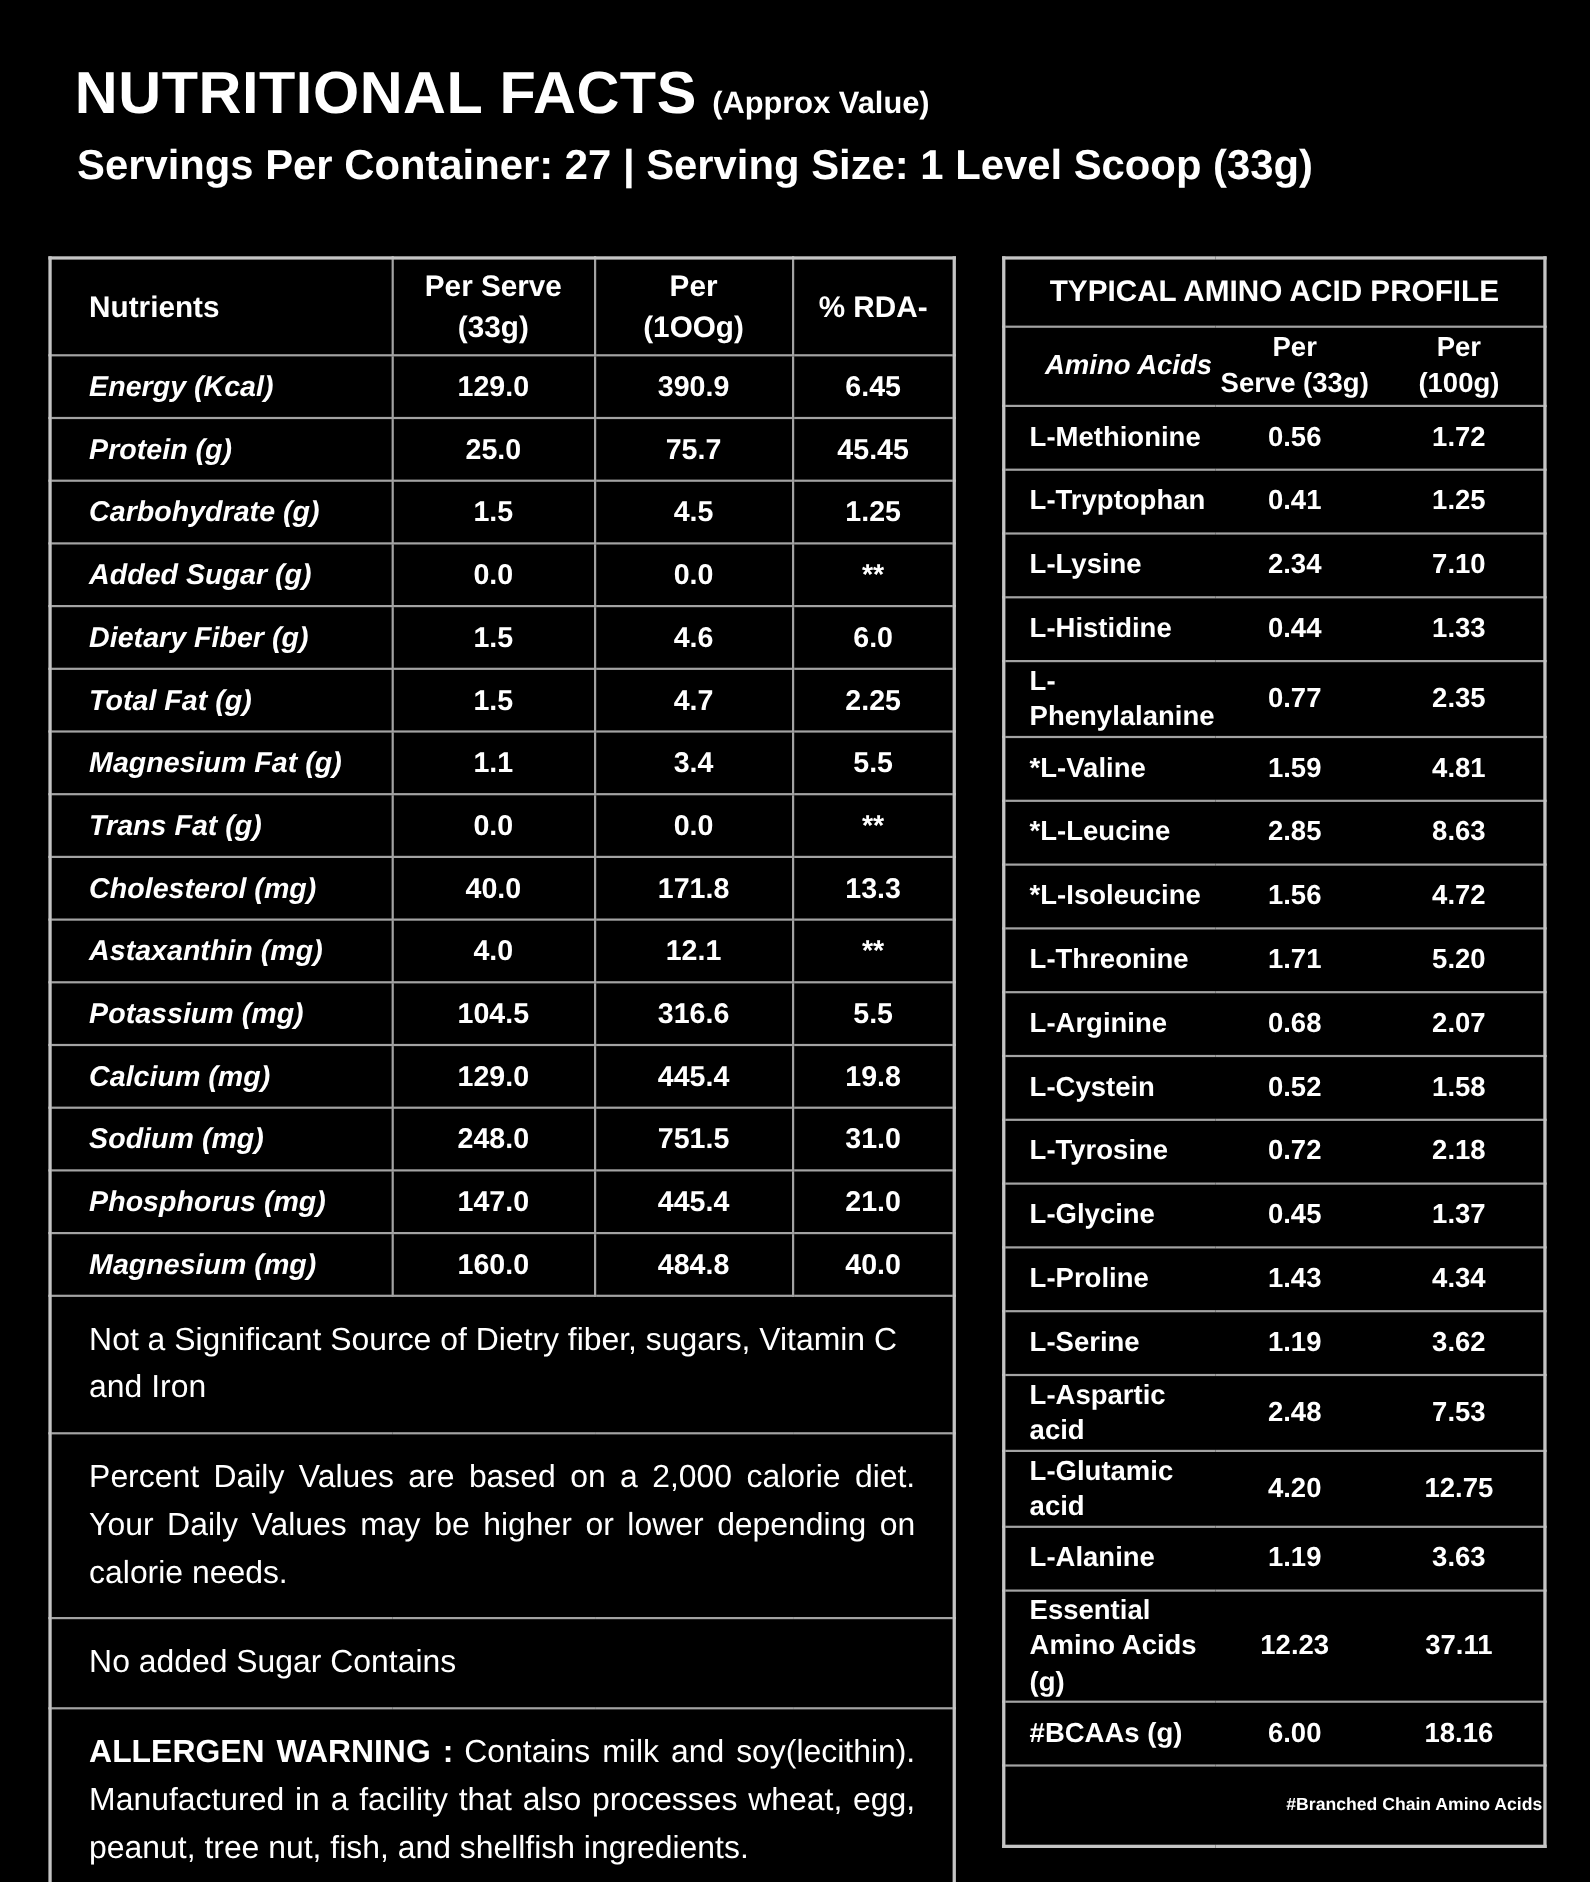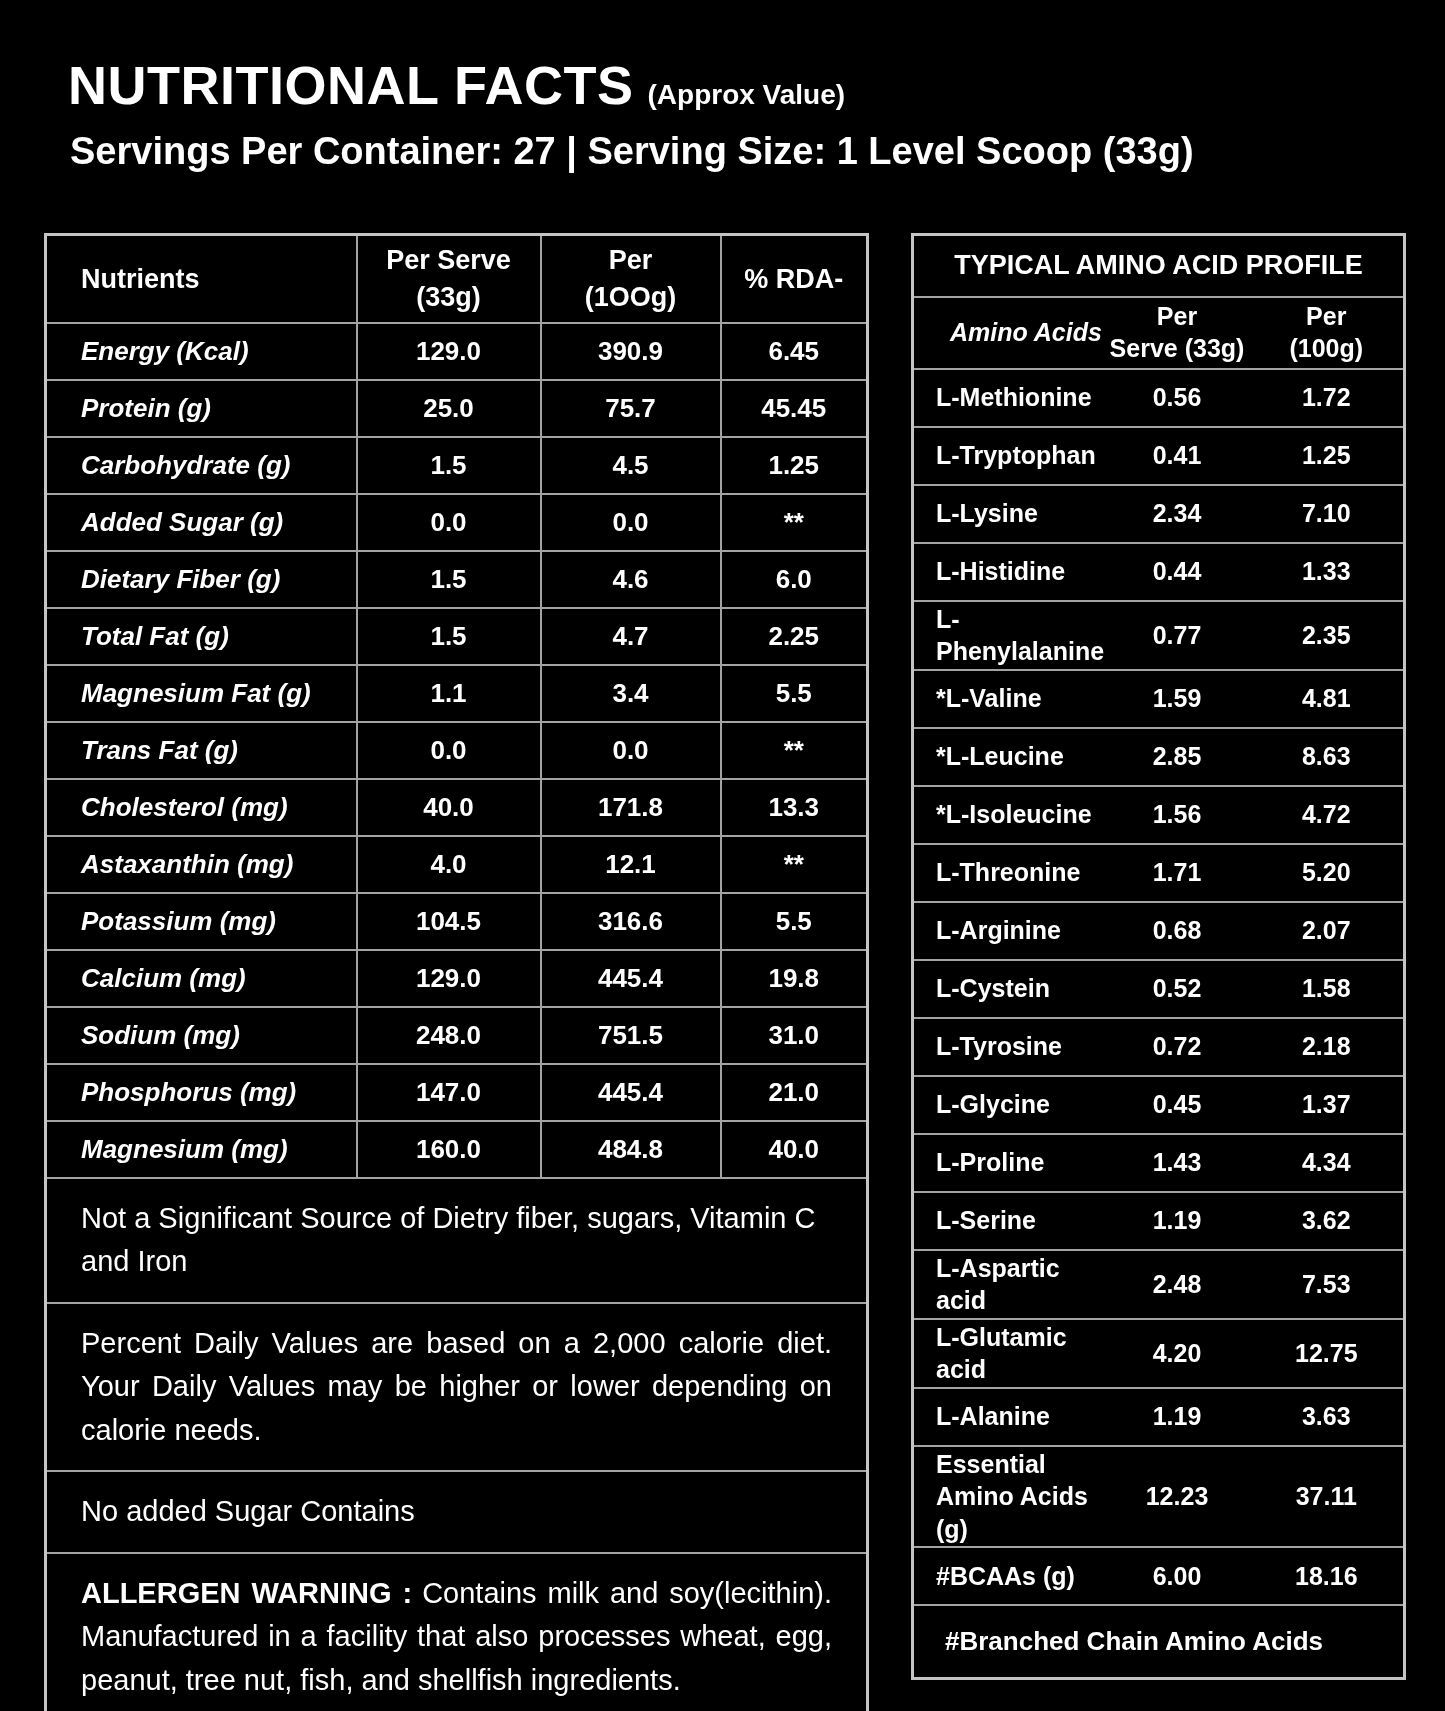--- a/index.html
+++ b/index.html
@@ -59,21 +59,21 @@
   }
   .atable th{
     height:72px;font-size:25px;font-weight:bold;text-align:center;
     line-height:1.25;white-space:pre-line;vertical-align:middle;
   }
   .atable th.col-label{text-align:left;padding-left:36px;font-style:italic;}
   .atable td{height:58px;font-size:25px;font-weight:bold;vertical-align:middle;}
   .atable td.td-label{text-align:left;padding-left:22px;white-space:pre-line;line-height:1.3;}
   .atable td.td-num{text-align:center;}
   .atable tr.tall td{height:84px;margin-left:48px;}
-  .atable td.a-footer{height:73px;text-align:left;font-size:26px;font-weight:bold;padding-left:31px;}
+  .atable td.a-footer{height:73px;text-align:right;font-size:16px;font-weight:bold;padding-left:31px;}
 </style>
 </head>
 <body>
 
 <div class="page-title">
   <span>NUTRITIONAL FACTS</span><span class="title-suffix">(Approx Value)</span>
 </div>
 <div class="subtitle">Servings Per Container: 27 | Serving Size: 1 Level Scoop (33g)</div>
 
 <div class="tables">

